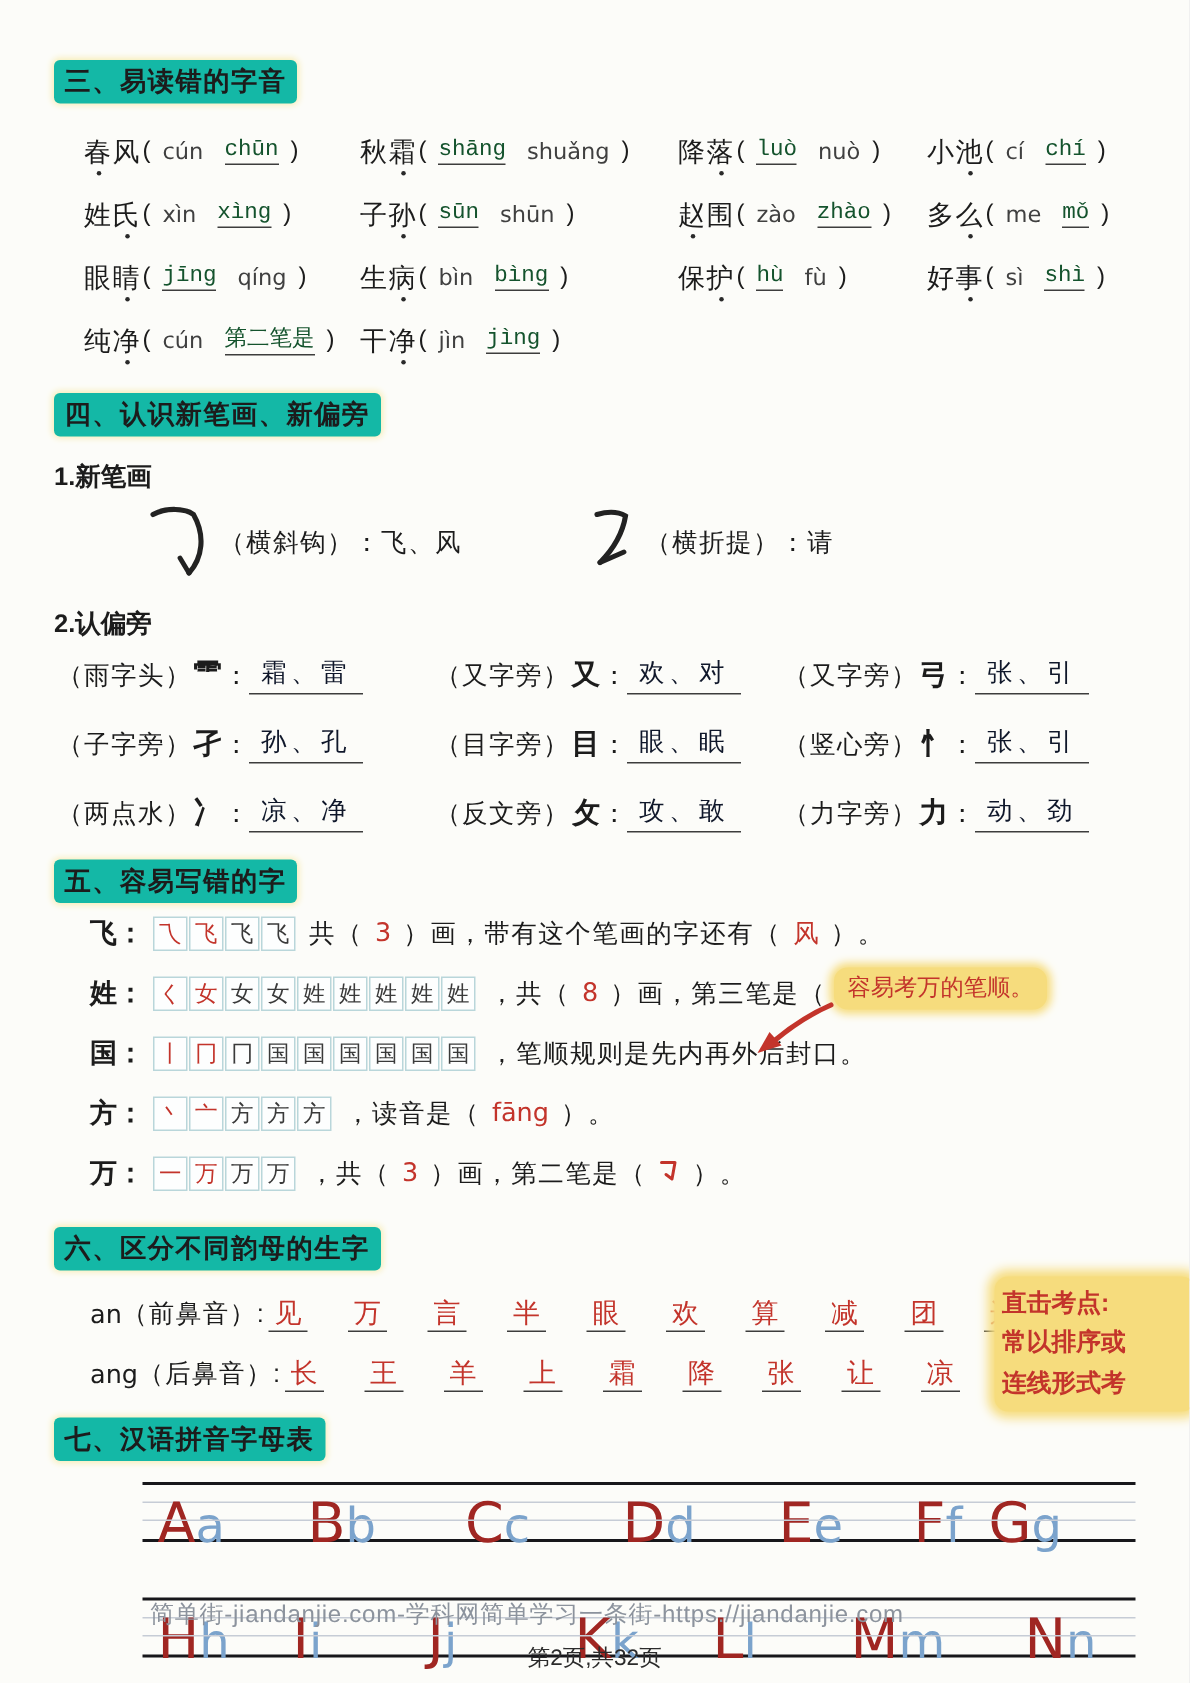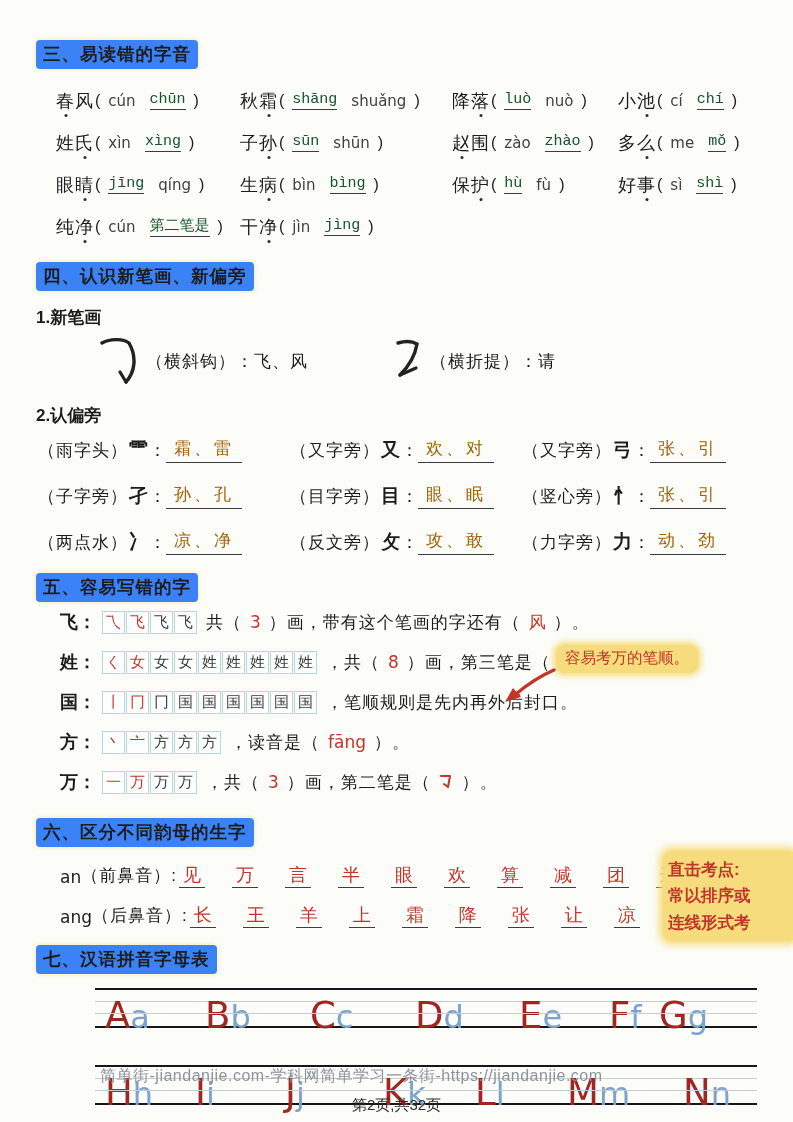--- a/index.html
+++ b/index.html
@@ -1,19 +1,19 @@
 <!DOCTYPE html>
 <html><head>
 <meta charset="utf-8">
 <style>
   html,body{margin:0;padding:0;background:#e8e8e8;}
   .page{position:relative;width:793px;height:1122px;margin:0 auto;background:#fcfcf9;
         box-sizing:border-box;padding:40px 36px 0;overflow:hidden;
         font-family:"Liberation Sans",sans-serif;color:#1c1c1c;}
-  .h-title{display:inline-block;background:#3b82f6;padding:2px 7px 3px;border-radius:4px;
+  .h-title{display:inline-block;background:#14b8a6;padding:2px 7px 3px;border-radius:4px;
            font-weight:bold;font-size:17.5px;letter-spacing:1px;box-shadow:0 0 4px 1px #f7edb7;}
   
   .py-grid{display:grid;grid-template-columns:184px 212px 166px auto;row-gap:11px;margin:16px 0 0 20px;text-align:right;}
   .py-item{display:flex;align-items:center;height:31px;white-space:nowrap;}
   .word{font-size:18px;letter-spacing:1px;}
   .dotted{position:relative;display:inline-block;}
   .dotted::after{content:'';position:absolute;left:50%;transform:translateX(-50%);bottom:-4px;
                  width:3px;height:3px;border-radius:50%;background:#2a2a2a;}
   .paren{font-size:16px;margin:0 1px;}
   .py{font-family:"DejaVu Sans",sans-serif;font-size:15px;margin:0 7px;color:#404040;}
@@ -21,21 +21,21 @@
   
   .sub{font-weight:bold;font-size:17px;margin:15px 0 3px;}
   .stroke-line{display:flex;align-items:center;margin:4px 0 0 62px;height:56px;}
   .stroke-glyph{margin-right:10px;}
   .stroke-txt{font-size:17px;letter-spacing:1px;text-align:right;}
   .stroke-gap{width:86px;}
   .rad-grid{display:grid;grid-template-columns:252px 232px auto;row-gap:20px;margin:10px 0 0 2px;}
   .rad-item{display:flex;align-items:center;font-size:17px;white-space:nowrap;}
   .rlabel{letter-spacing:1px;}
   .rad{font-size:19px;font-weight:bold;margin:0 1px;}
-  .rex{color:#a16207;border-bottom:1.5px solid #3d3d3d;padding:0 8px 2px;letter-spacing:3px;font-size:17px;}
+  .rex{color:#0f172a;border-bottom:1.5px solid #3d3d3d;padding:0 8px 2px;letter-spacing:3px;font-size:17px;}
   
   .w-row{display:flex;align-items:center;height:40px;margin-left:24px;font-size:17px;white-space:nowrap;}
   .w-label{font-weight:bold;font-size:18px;width:42px;}
   .boxes{display:inline-flex;margin-right:8px;}
   .sbox{display:inline-flex;width:21px;height:21px;border:1px solid #b9d6da;background:#fdfefe;
         align-items:center;justify-content:center;font-size:15px;margin-right:1px;color:#3a3a3a;}
   .sbox.sb-red{color:#c3342b;}
   .t{letter-spacing:1px;}
   .w-red{color:#c3342b;padding:0 8px;font-family:"DejaVu Sans","Liberation Sans",sans-serif;}
   .w-red:empty,.t:empty{display:none;padding:0;}

